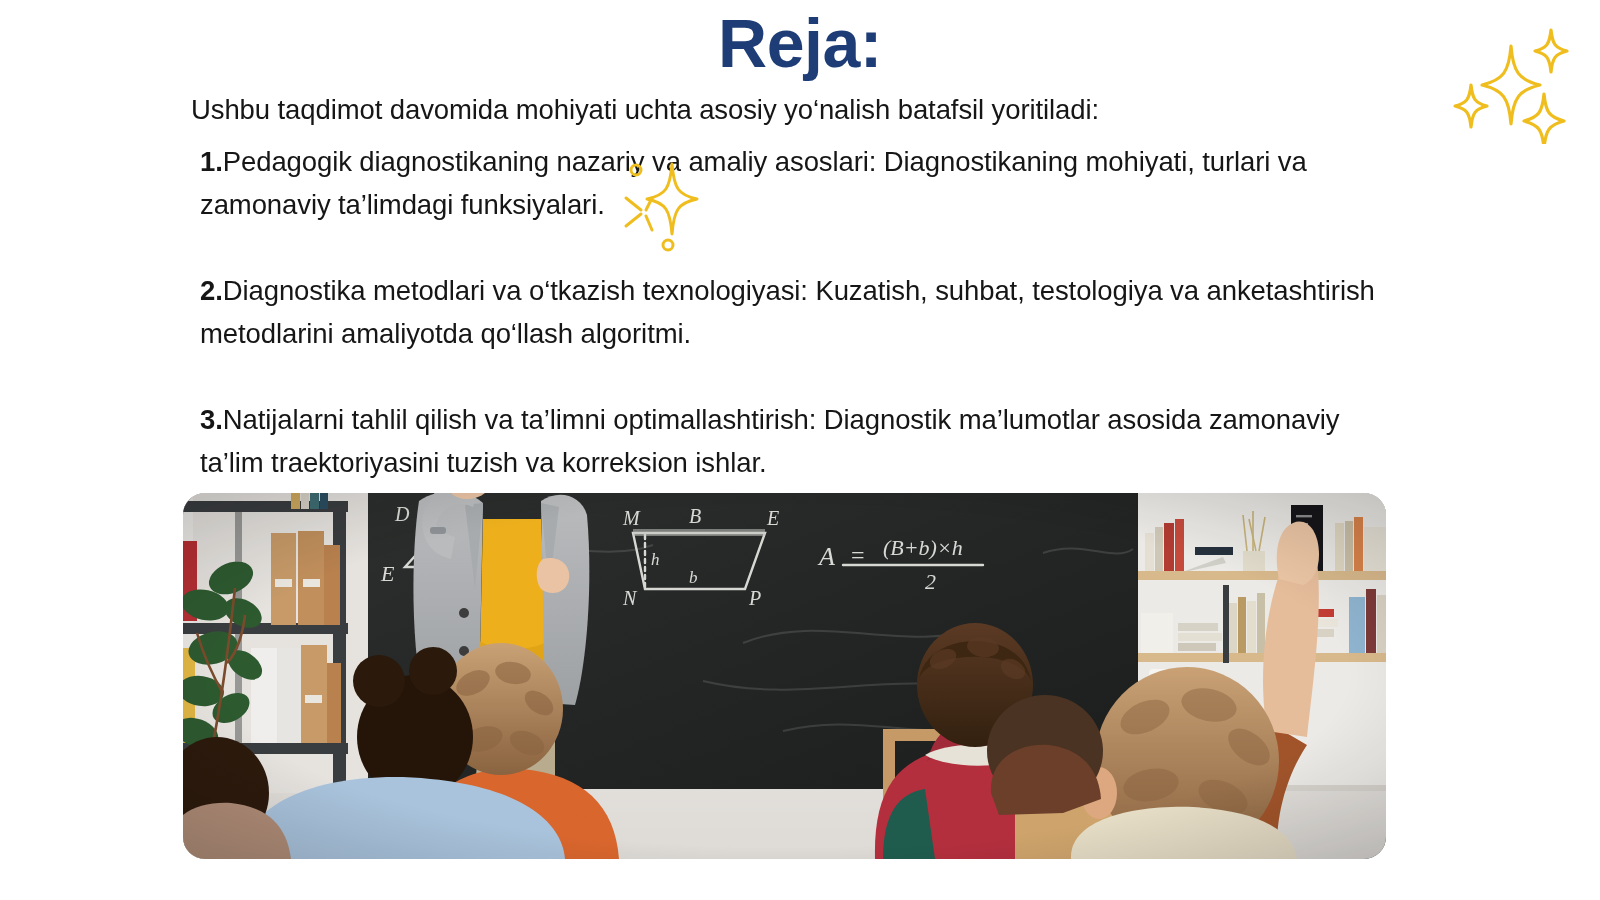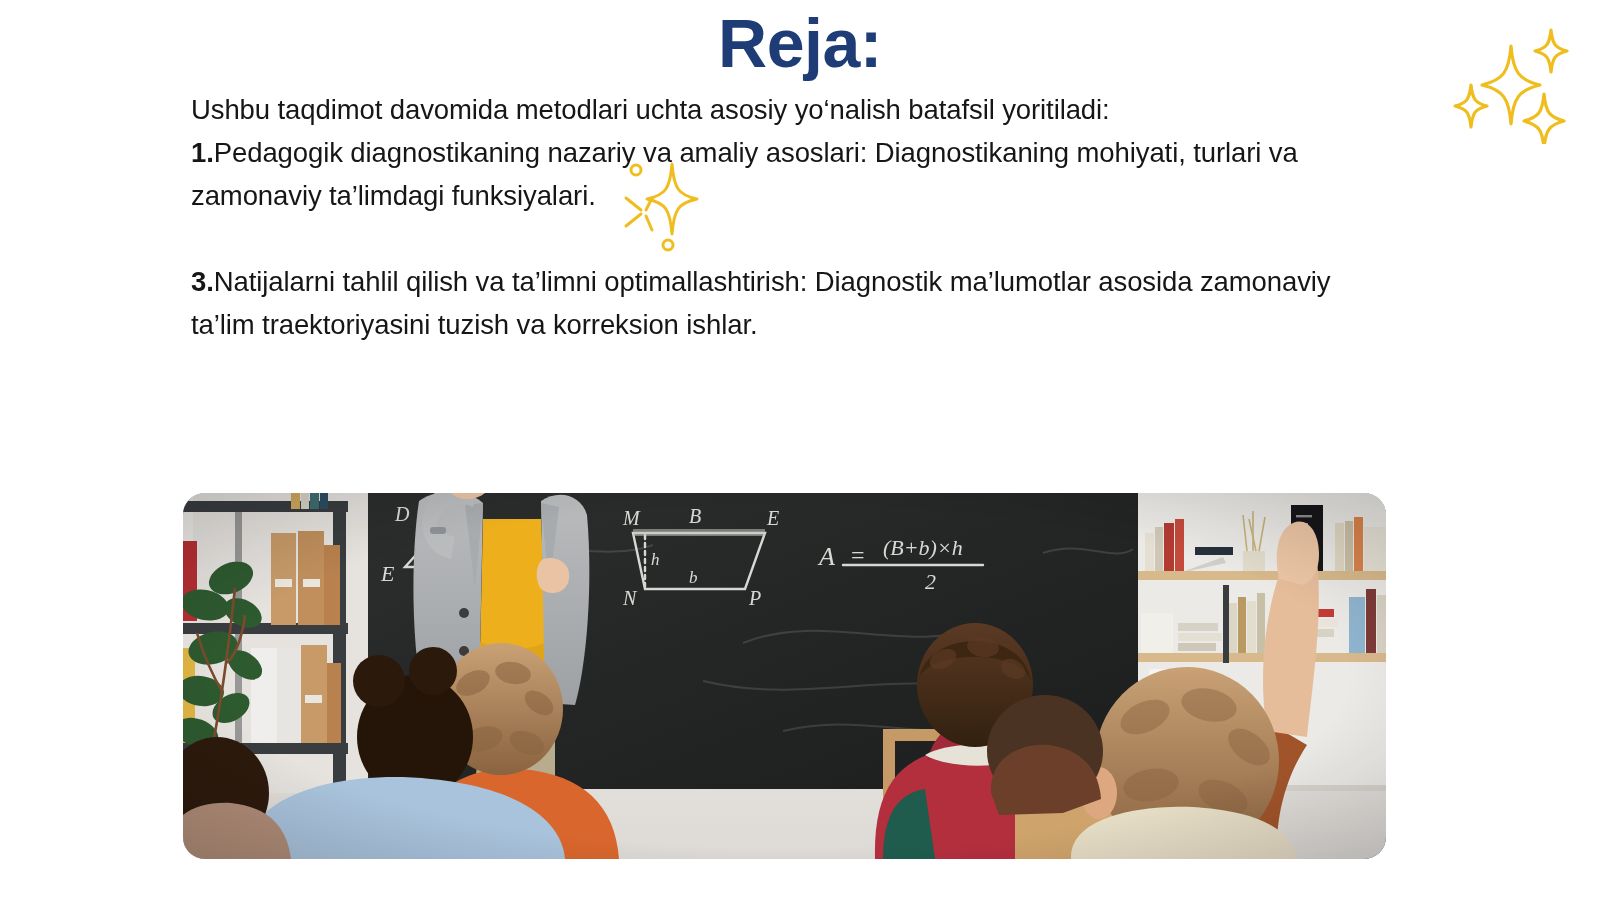--- a/index.html
+++ b/index.html
@@ -40,21 +40,21 @@
     position: absolute;
     left: 191px;
     top: 88px;
     width: 1195px;
     font-size: 27.5px;
     line-height: 43px;
     color: #161616;
     letter-spacing: -0.1px;
   }
   .para {
-    margin: 0;
+    margin: 9px;
     padding: 0;
   }
   .para.gap {
     margin-top: 43px;
   }
   .lead {
     margin: 0;
     padding: 0;
   }
   .num {
@@ -101,24 +101,25 @@
 </style>
 </head>
 <body>
 
 <div class="slide">
 
   <div class="slide-title">Reja:</div>
 
   <div class="body-block">
 
-    <p class="lead">Ushbu taqdimot davomida metodlari uchta asosiy yo‘nalish batafsil yoritiladi:</p>
+    <p class="lead">Ushbu taqdimot davomida mohiyati uchta asosiy yo‘nalish batafsil yoritiladi:</p>
 
     <p class="para"><span class="num">1.</span><span>Pedagogik diagnostikaning nazariy va amaliy asoslari: Diagnostikaning mohiyati, turlari va zamonaviy ta’limdagi funksiyalari.</span></p>
 
+    <p class="para gap"><span class="num">2.</span><span>Diagnostika metodlari va o‘tkazish texnologiyasi: Kuzatish, suhbat, testologiya va anketashtirish metodlarini amaliyotda qo‘llash algoritmi.</span></p>
 
     <p class="para gap"><span class="num">3.</span><span>Natijalarni tahlil qilish va ta’limni optimallashtirish: Diagnostik ma’lumotlar asosida zamonaviy ta’lim traektoriyasini tuzish va korreksion ishlar.</span></p>
 
   </div>
 
   <div class="sparkle-layer">
 
     <div class="sparkle-tr">
       <svg viewBox="0 0 160 130" fill="none" stroke="#efbe1e" stroke-width="3.2" stroke-linejoin="round" stroke-linecap="round">
 

